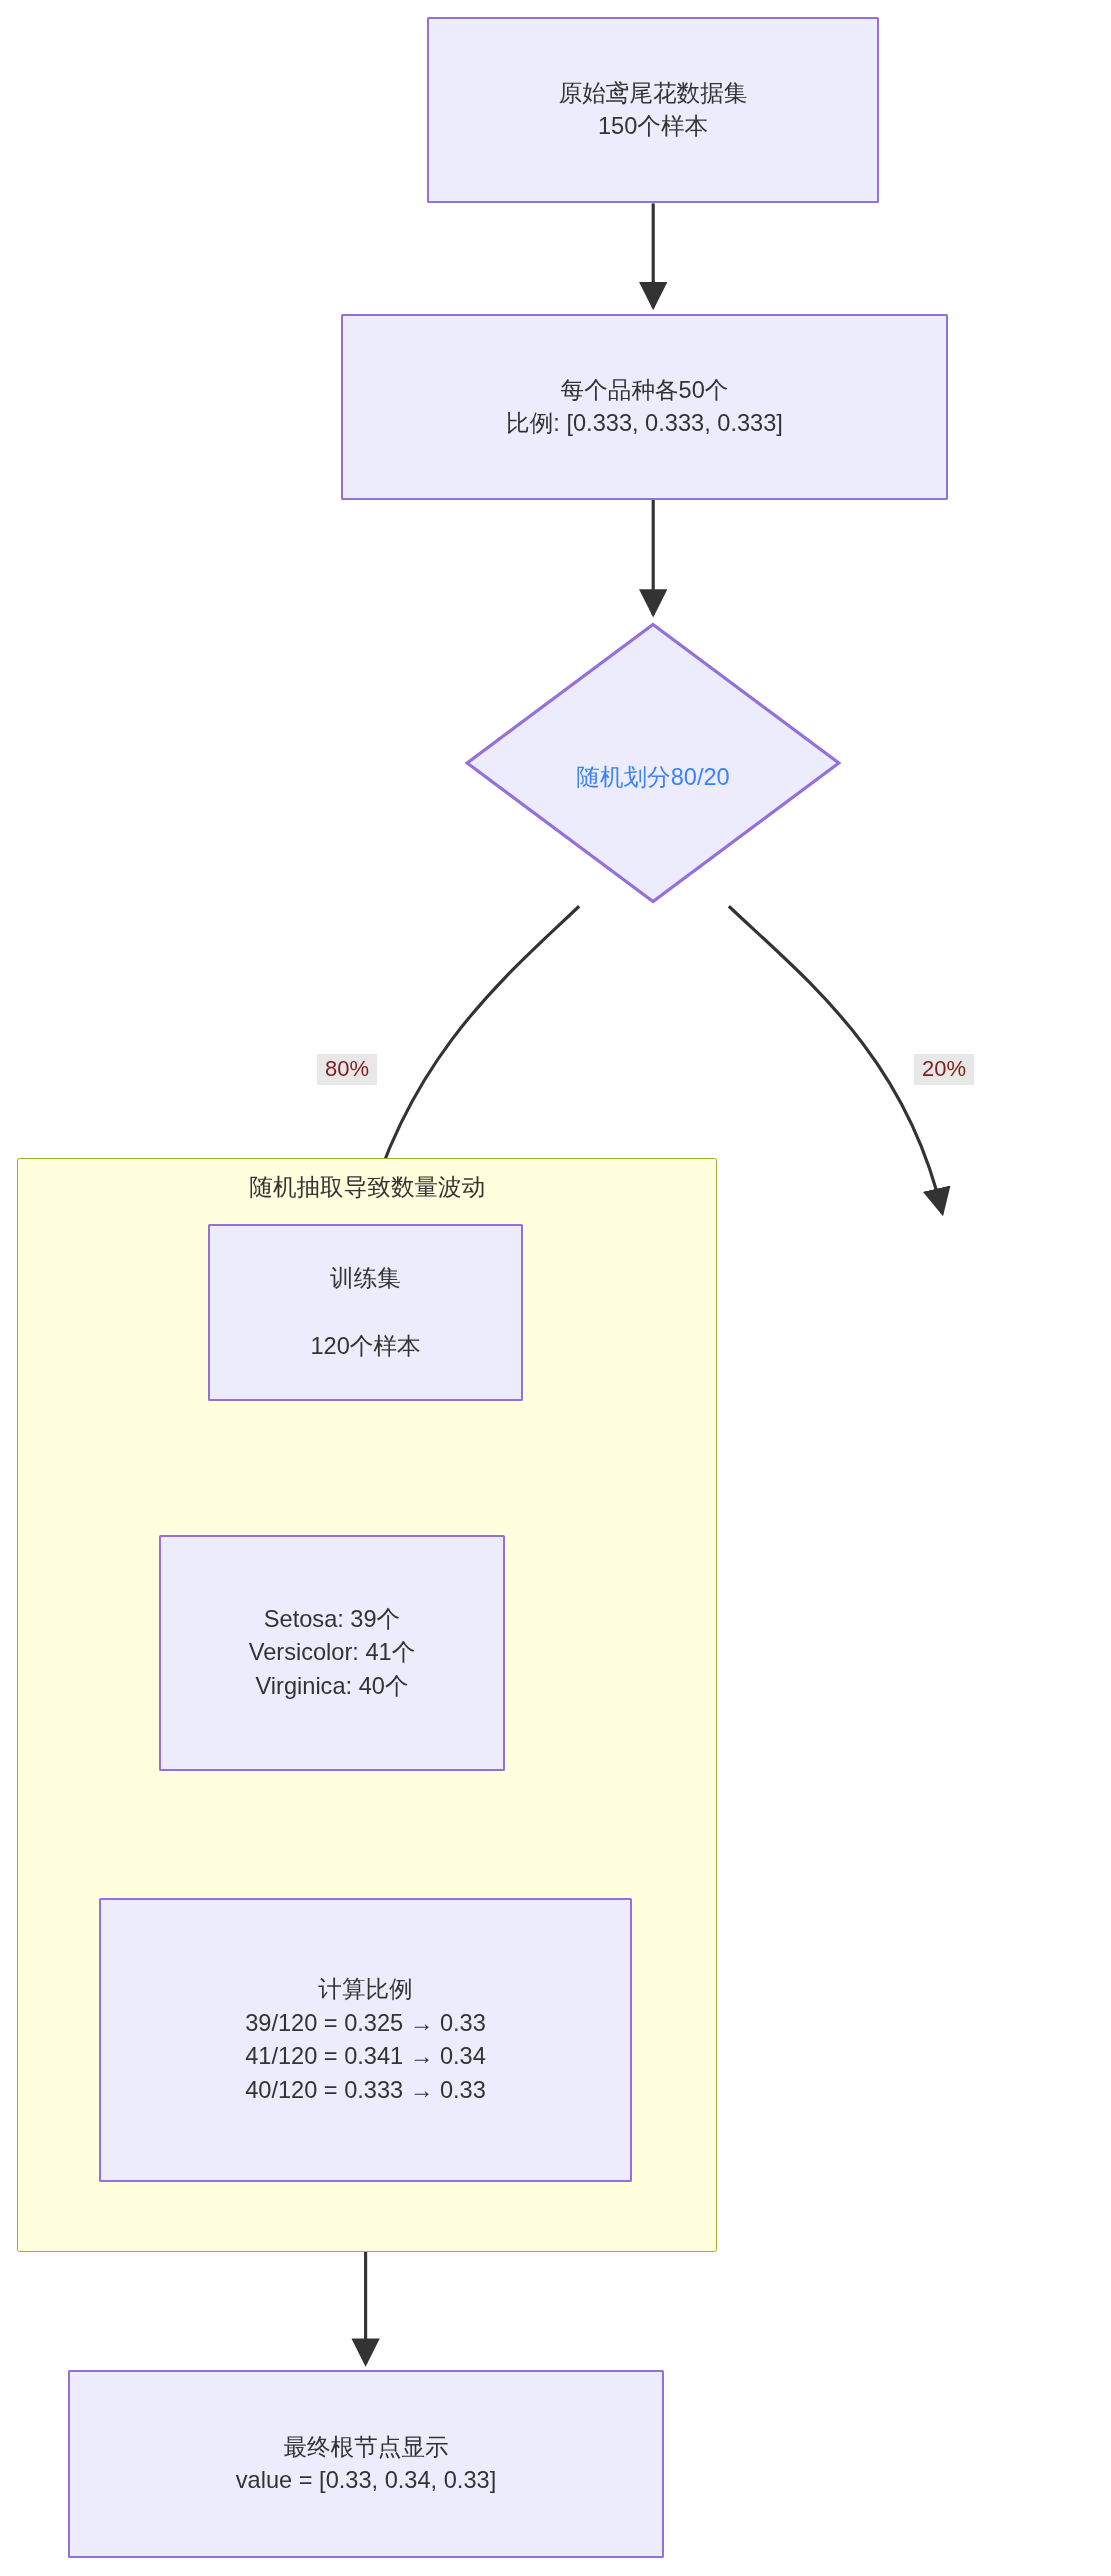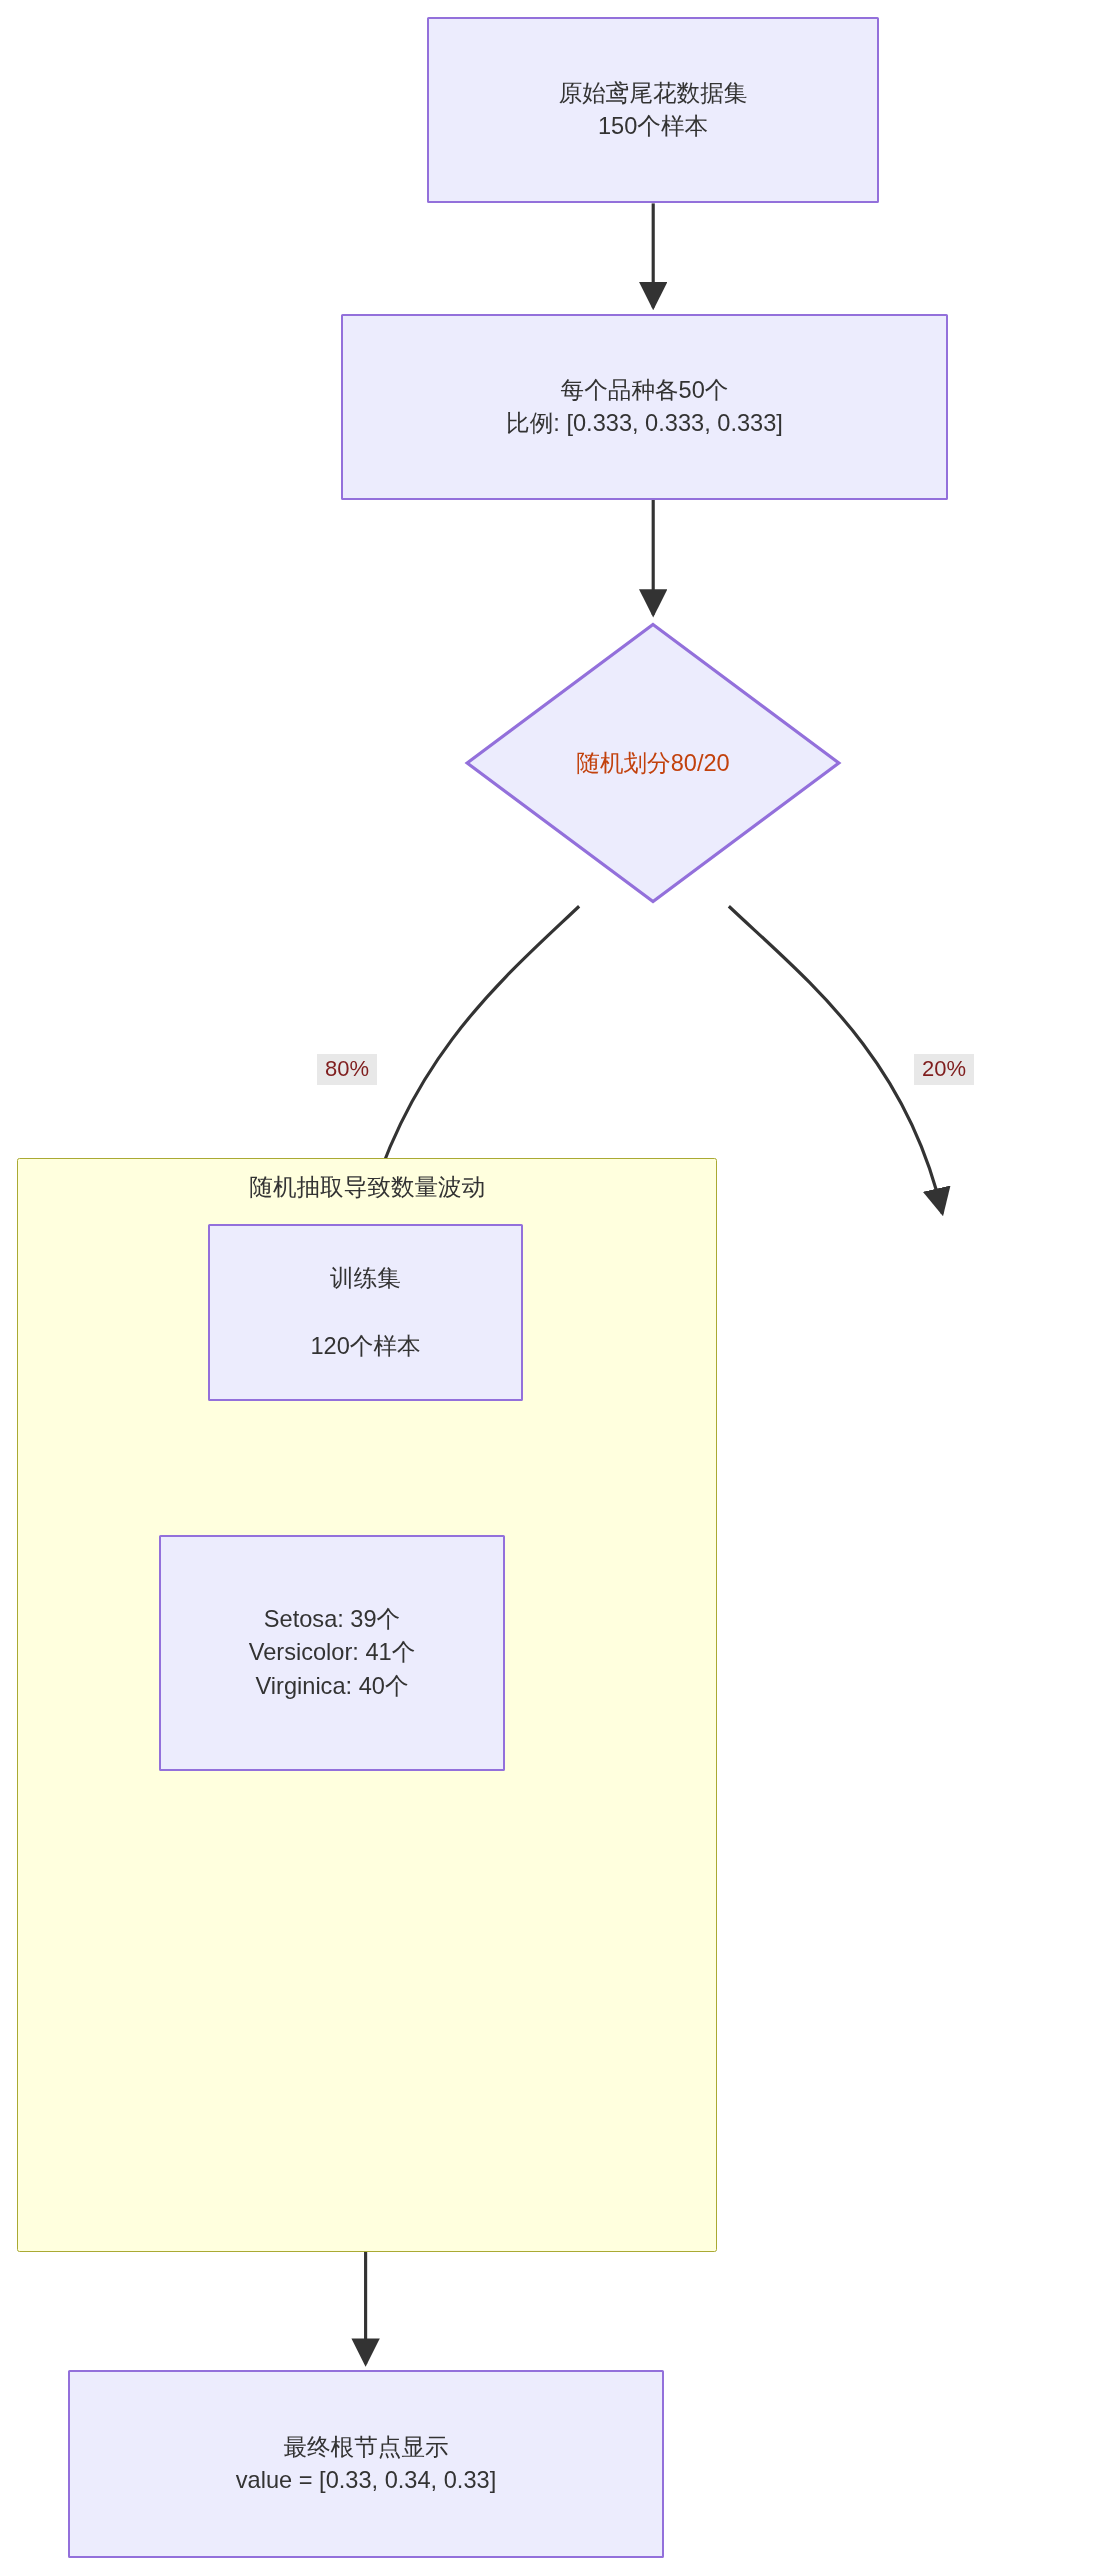--- a/index.html
+++ b/index.html
@@ -75,28 +75,28 @@
   }
   .diamond-wrap svg {
     position: absolute;
     left: 0;
     top: 0;
     display: block;
   }
   .diamond-label {
     position: absolute;
     left: 0;
-    top: 0;
+    top: 14px;
     width: 100%;
     height: 100%;
     display: flex;
     align-items: center;
     justify-content: center;
     font-size: 23.6px;
-    color: #c2410c;
+    color: #3b82f6;
     white-space: nowrap;
   }
 
   
   .edge-label {
     position: absolute;
     background: #e8e8e8;
     color: #7f1d1d;
     font-size: 22px;
     line-height: 1.2;
@@ -162,20 +162,26 @@
     <span class="ln">120个样本</span>
   </div>
 
 
   <div class="node" style="left:159px; top:1535px; width:346px; height:236px;">
     <span class="ln">Setosa: 39个</span>
     <span class="ln">Versicolor: 41个</span>
     <span class="ln">Virginica: 40个</span>
   </div>
 
+  <div class="node" style="left:99px; top:1898px; width:533px; height:284px;">
+    <span class="ln">计算比例</span>
+    <span class="ln">39/120 = 0.325 → 0.33</span>
+    <span class="ln">41/120 = 0.341 → 0.34</span>
+    <span class="ln">40/120 = 0.333 → 0.33</span>
+  </div>
 
   <div class="node" style="left:68px; top:2370px; width:596px; height:188px;">
     <span class="ln">最终根节点显示</span>
     <span class="ln">value = [0.33, 0.34, 0.33]</span>
   </div>
 
 </div>
 
 
 </body></html>

